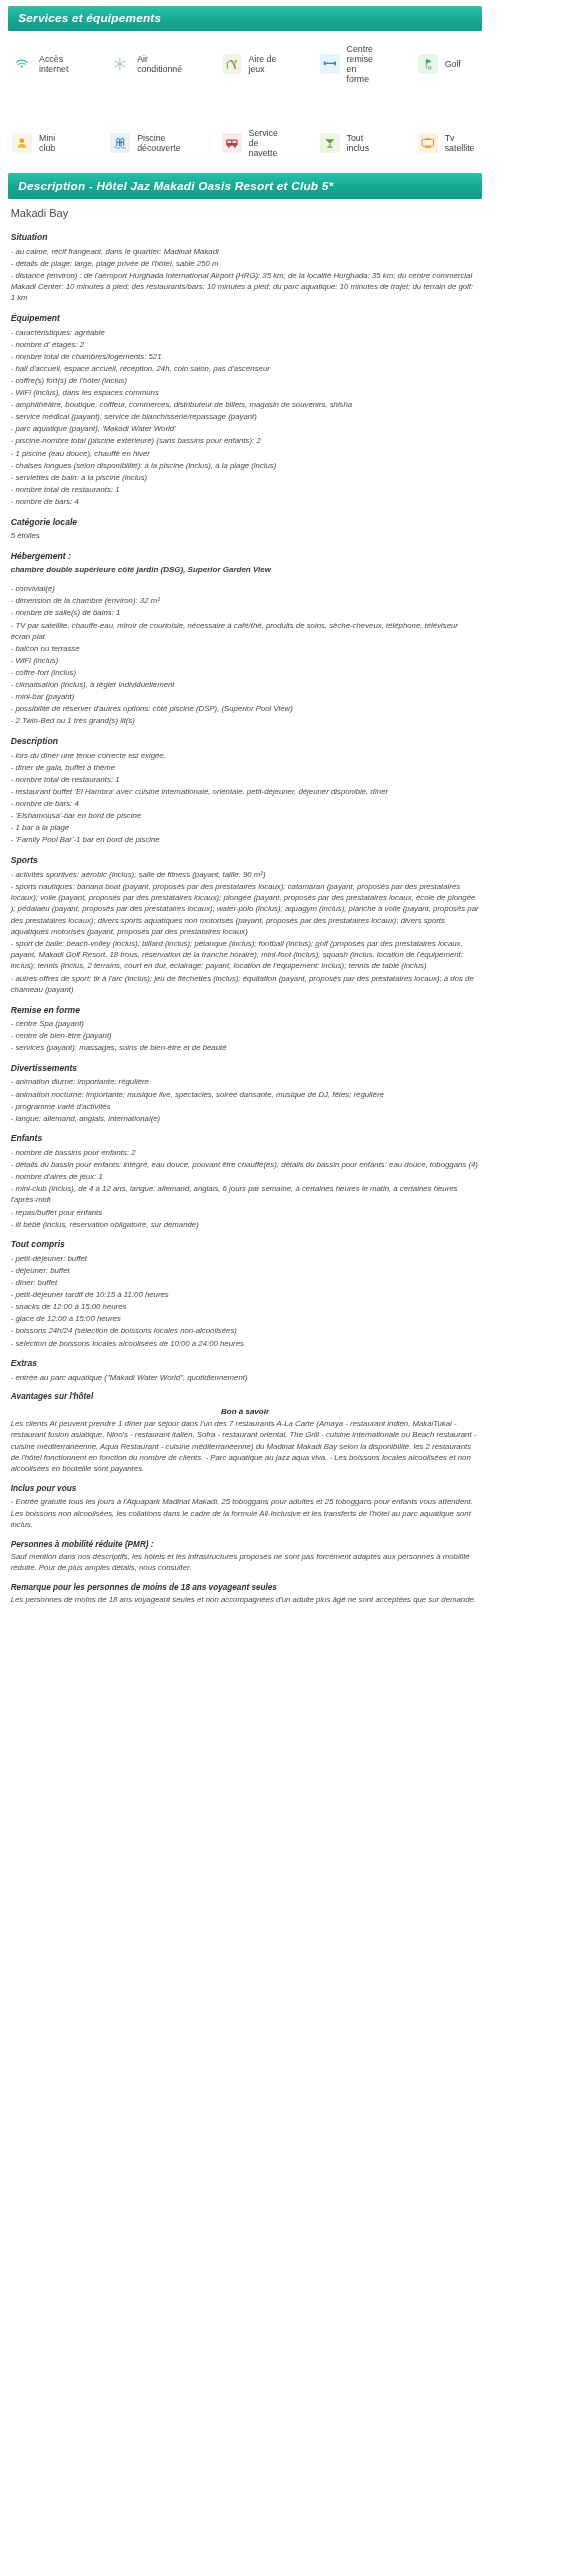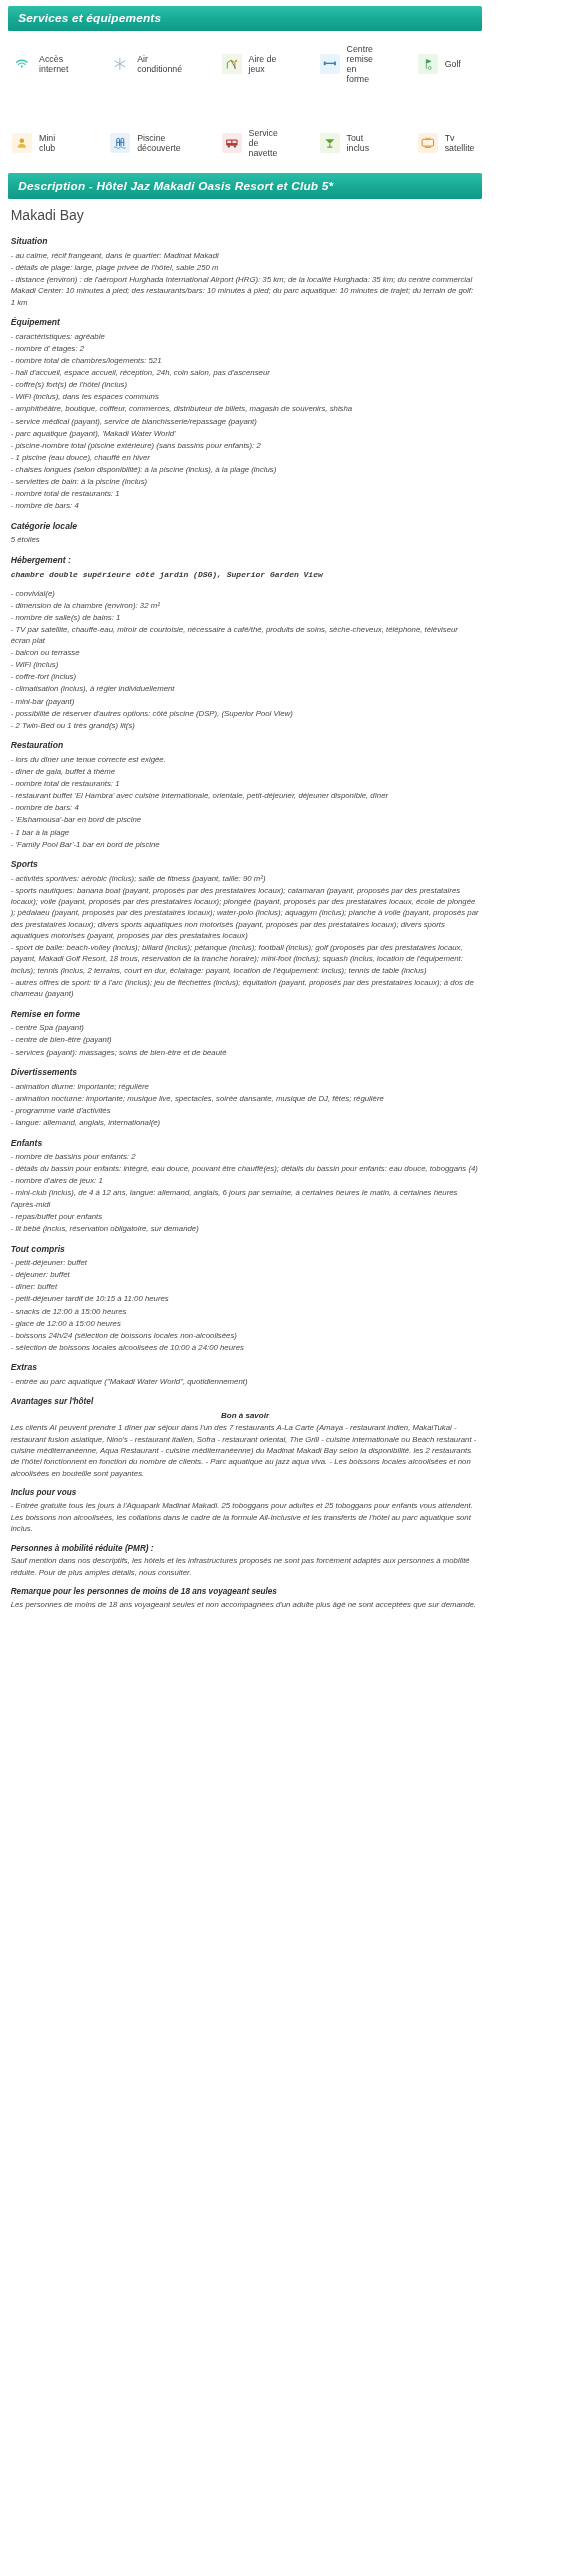--- a/index.html
+++ b/index.html
@@ -79,39 +79,38 @@
   }
 
   
   .desc {
     margin: 7.6px 10.7px 0 10.7px;
     color: #4a4a4a;
     font-size: 7.8px;
     line-height: 1.42;
   }
   .desc .city {
-    font-size: 14px;
+    font-size: 11px;
     color: #4a4a4a;
     margin: 1.5px 0 9.1px 0;
   }
   .blk { margin-bottom: 8.4px; }
   .blk-title {
     font-style: italic;
     font-weight: bold;
     color: #2f2f2f;
     font-size: 8.6px;
     margin-bottom: 2.3px;
   }
   .blk-sub {
     font-style: italic;
     font-weight: bold;
     color: #3a3a3a;
     font-size: 8px;
     margin: 1.5px 0 1.5px 0;
-    font-family: Liberation Mono, monospace;
   }
   .blk p {
     margin: 0 0 0.8px 0;
     font-style: italic;
     font-size: 7.8px;
     line-height: 1.45;
     color: #4a4a4a;
   }
   .spacer { height: 6.1px; }
 
@@ -306,21 +305,21 @@
       <p>- balcon ou terrasse</p>
       <p>- WiFi (inclus)</p>
       <p>- coffre-fort (inclus)</p>
       <p>- climatisation (inclus), à régler individuellement</p>
       <p>- mini-bar (payant)</p>
       <p>- possibilité de réserver d'autres options: côté piscine (DSP), (Superior Pool View)</p>
       <p>- 2 Twin-Bed ou 1 très grand(s) lit(s)</p>
     </div>
 
     <div class="blk">
-      <div class="blk-title">Restauration</div>
+      <div class="blk-title">Description</div>
       <p>- lors du dîner une tenue correcte est exigée.</p>
       <p>- dîner de gala, buffet à thème</p>
       <p>- nombre total de restaurants: 1</p>
       <p>- restaurant buffet 'El Hambra' avec cuisine internationale, orientale, petit-déjeuner, déjeuner disponible, dîner</p>
       <p>- nombre de bars: 4</p>
       <p>- 'Elshamousa'-bar en bord de piscine</p>
       <p>- 1 bar à la plage</p>
       <p>- 'Family Pool Bar'-1 bar en bord de piscine</p>
     </div>
 

